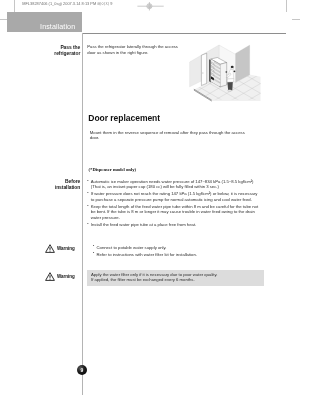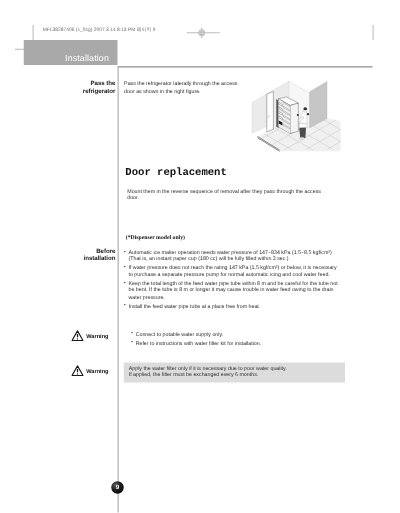--- a/index.html
+++ b/index.html
@@ -1,37 +1,37 @@
 <!DOCTYPE html>
 <html><head>
 <meta charset="utf-8">
 <style>
   html,body{margin:0;padding:0;}
   body{width:300px;height:410px;background:#fff;font-family:"Liberation Sans",sans-serif;position:relative;overflow:hidden;
        -webkit-font-smoothing:antialiased;}
-  .page{position:absolute;left:12px;top:0;width:300px;height:302px;margin-top:20px;}
+  .page{position:absolute;left:0;top:0;width:300px;height:302px;}
 
   .printhdr{position:absolute;left:22.2px;top:1.2px;font-size:3.9px;color:#6f6f6f;letter-spacing:.02px;white-space:nowrap;
             font-family:"Liberation Sans",sans-serif;}
 
   .crop{position:absolute;background:#c6c6c6;}
 
   .chapband{position:absolute;left:7.2px;top:12.1px;width:75px;height:20.1px;background:#a9a9a9;}
   .chapband .lbl{position:absolute;right:7.0px;bottom:1.6px;color:#ffffff;font-size:7.1px;line-height:8px;font-weight:400;
             letter-spacing:.1px;font-family:"Liberation Sans",sans-serif;}
 
   .hrule{position:absolute;left:82px;top:33.2px;width:204px;height:0.9px;background:#8e8e8e;}
   .vrule{position:absolute;left:82.2px;top:33.2px;width:0.8px;height:362px;background:#b4b4b4;}
 
   .llabel{position:absolute;width:55px;left:25.3px;text-align:right;font-weight:bold;font-size:4.95px;line-height:6.1px;
           color:#1a1a1a;letter-spacing:-.05px;}
 
   .btext{position:absolute;left:87.3px;font-size:4.25px;line-height:5.4px;color:#2e2e2e;letter-spacing:-.015px;}
 
-  .h2{position:absolute;left:88.3px;font-family:Liberation Mono, monospace;font-weight:bold;font-size:8.5px;
+  .h2{position:absolute;left:88.3px;font-family:Liberation Sans, sans-serif;font-weight:bold;font-size:8.5px;
       line-height:9px;color:#111;letter-spacing:-.03px;}
   .h2sub{position:absolute;left:88.6px;font-family:"Liberation Serif",serif;font-weight:bold;font-size:4.6px;
       line-height:5px;color:#111;}
 
   ul.bl{margin:0;padding:0;list-style:none;}
   ul.bl li{position:relative;padding-left:3.5px;margin-bottom:1.6px;}
   ul.bl li:before{content:"\2022";position:absolute;left:0;top:-0.1px;font-size:3.6px;color:#2b2b2b;}
   .wlabel{position:absolute;font-weight:bold;font-size:4.5px;color:#111;}
   .graybox{position:absolute;background:#dcdcdc;}
 

